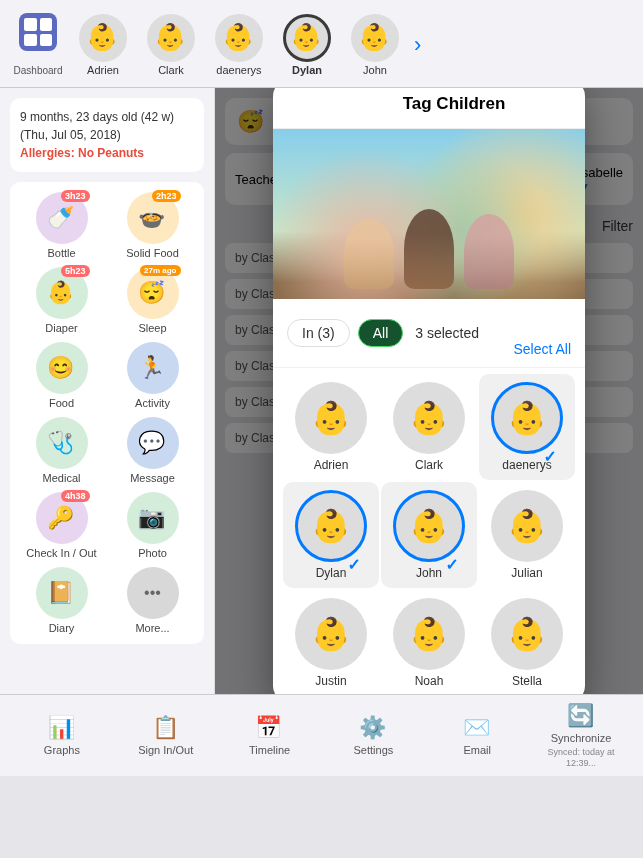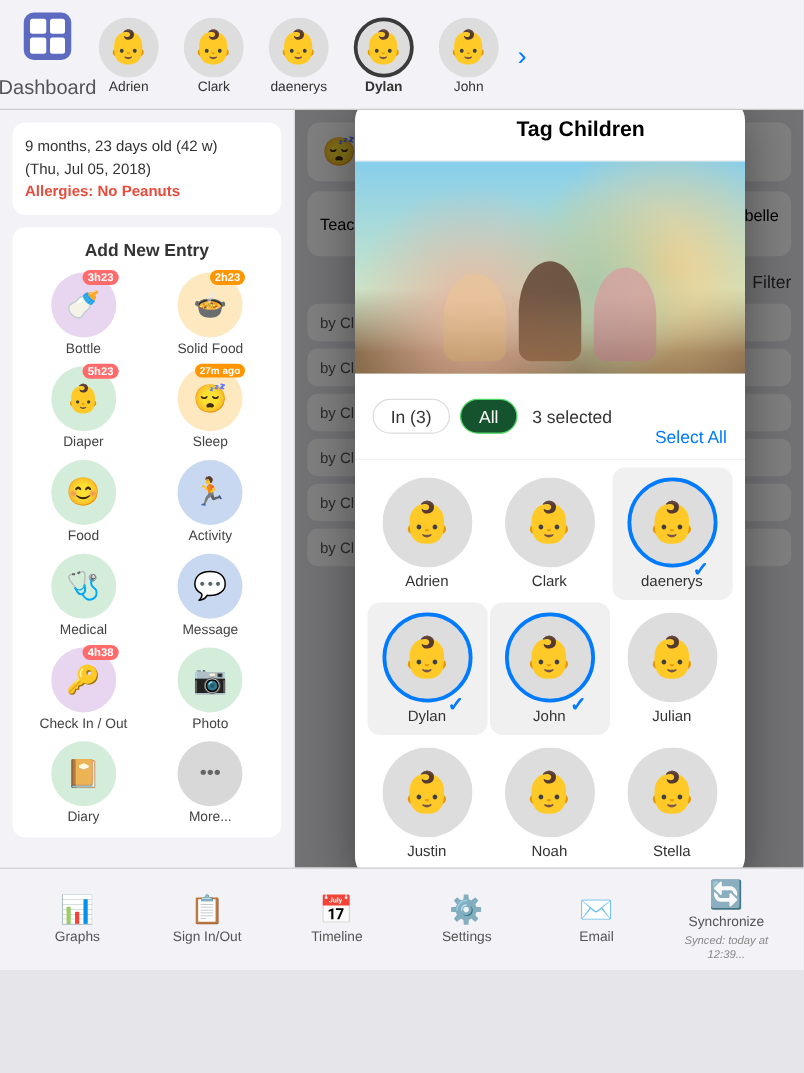--- a/index.html
+++ b/index.html
@@ -37,21 +37,21 @@
       display: grid;
       grid-template-columns: 1fr 1fr;
       gap: 3px;
       padding: 5px;
     }
     .dashboard-icon span {
       background: white;
       border-radius: 2px;
     }
     .dashboard-label {
-      font-size: 16px;
+      font-size: 10px;
       color: #555;
       margin-top: 14px;
     }
     .child-avatar {
       display: flex;
       flex-direction: column;
       align-items: center;
       width: 62px;
       cursor: pointer;
     }
@@ -90,21 +90,21 @@
     .av-john { background: linear-gradient(135deg, #e8d5b7, #d4b896); }
 
     
     .main-area {
       display: flex;
       height: 606px;
     }
 
     
     .left-panel {
-      width: 236px;
+      width: 215px;
       background: #f2f2f7;
       border-right: 1px solid #ddd;
       padding: 10px;
       flex-shrink: 0;
     }
     .info-box {
       background: white;
       border-radius: 10px;
       padding: 10px;
       margin-bottom: 10px;
@@ -240,21 +240,21 @@
     .nav-item {
       display: flex;
       flex-direction: column;
       align-items: center;
       gap: 3px;
       cursor: pointer;
       width: 80px;
     }
     .nav-icon { font-size: 22px; color: #555; }
     .nav-label { font-size: 11px; color: #555; }
-    .sync-label { font-size: 9px; color: #888; text-align: center; line-height: 1.2; font-style: italic; }
+    .sync-label { font-size: 9px; color: #888; text-align: center; line-height: 1.2; }
 
     
     .modal-overlay {
       position: absolute;
       top: 0; left: 0; right: 0; bottom: 0;
       background: rgba(0,0,0,0.5);
       display: flex;
       align-items: center;
       justify-content: center;
       z-index: 100;
@@ -488,21 +488,20 @@
 <div class="main-area">
 
   <div class="left-panel">
     <div class="info-box">
       <div>9 months, 23 days old (42 w)</div>
       <div>(Thu, Jul 05, 2018)</div>
       <div class="allergies">Allergies: No Peanuts</div>
     </div>
 
     <div class="add-new-entry">
-      <h3>Add New Entry</h3>
       <div class="entry-grid">
 
         <div class="entry-item">
           <div class="entry-icon icon-bottle">
             <span>🍼</span>
             <span class="entry-badge">3h23</span>
           </div>
           <span class="entry-label">Bottle</span>
         </div>
 

